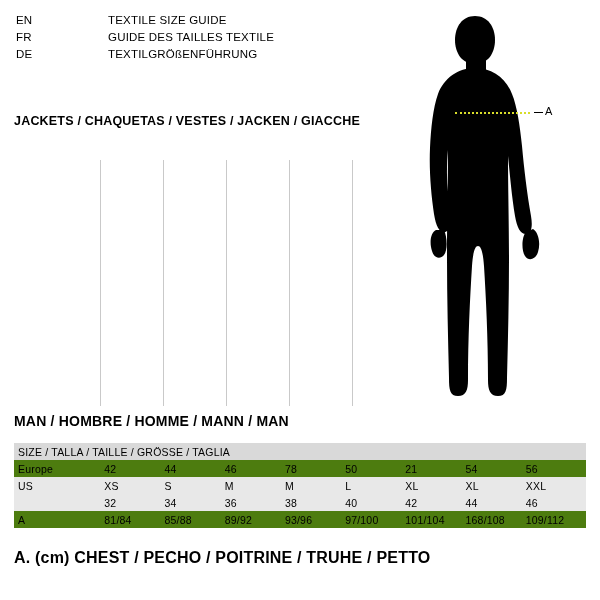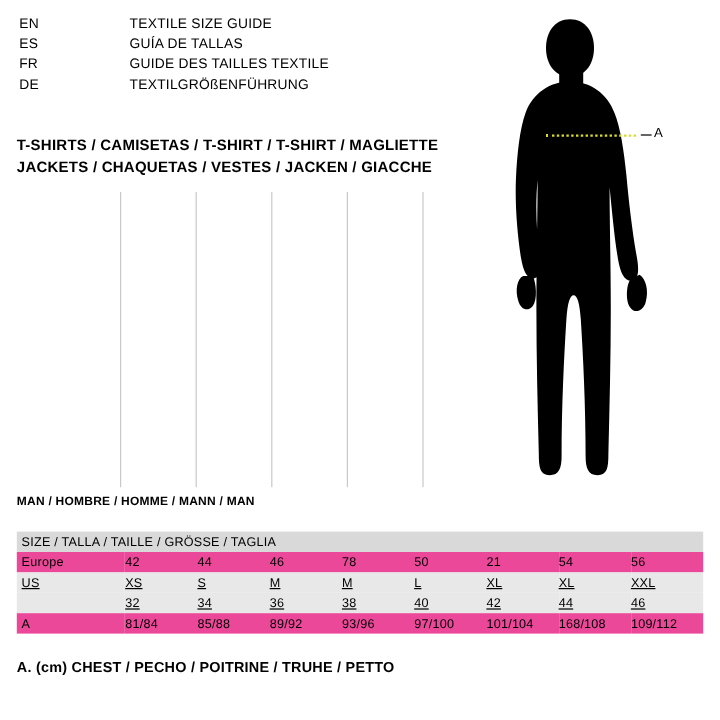--- a/index.html
+++ b/index.html
@@ -27,28 +27,28 @@
     left: 16px;
     top: 14px;
     width: 340px;
   }
   .lang-row {
     display: flex;
     align-items: baseline;
     height: 17px;
     font-size: 11.5px;
     letter-spacing: 0.2px;
+    gap: 44px;
   }
   .lang-code {
     width: 48px;
     flex: 0 0 48px;
   }
   .lang-name {
     flex: 1 1 auto;
-    margin-left: 44px;
   }
 
   
   .garment-lines {
     position: absolute;
     left: 14px;
     top: 112px;
     width: 360px;
   }
   .garment-line {
@@ -99,21 +99,21 @@
     top: 112px;
     width: 9px;
     border-top: 1.5px solid #000;
   }
 
   
   .man-title {
     position: absolute;
     left: 14px;
     top: 413px;
-    font-size: 10px;
+    font-size: 14px;
     font-weight: bold;
     letter-spacing: 0.2px;
   }
   table.size-table {
     position: absolute;
     left: 14px;
     top: 443px;
     width: 572px;
     border-collapse: collapse;
     font-size: 10.5px;
@@ -123,71 +123,65 @@
     height: 17px;
     vertical-align: middle;
     letter-spacing: 0.2px;
   }
   .row-head td {
     background: #d9d9d9;
     margin-top: 16px;
   }
   .row-alt td {
     background: #e8e8e8;
-    text-decoration: underline;
   }
   .row-white td {
-    background: #ec4899;
+    background: #4d7c0f;
   }
   .cell-label {
     width: 86px;
     padding-left: 4px !important;
   }
   .cell-val {
     width: 60px;
   }
   .head-span {
     padding-left: 4px !important;
   }
 
   .footnote {
     position: absolute;
     left: 14px;
     top: 549px;
-    font-size: 12px;
+    font-size: 16px;
     font-weight: bold;
     letter-spacing: 0.2px;
   }
 </style>
 </head>
 <body>
 
 <div class="page">
 
   <div class="lang-block">
     <div class="lang-row">
       <span class="lang-code">EN</span>
       <span class="lang-name">TEXTILE SIZE GUIDE</span>
-    </div>
-    <div class="lang-row">
-      <span class="lang-code">ES</span>
-      <span class="lang-name">GUÍA DE TALLAS</span>
     </div>
     <div class="lang-row">
       <span class="lang-code">FR</span>
       <span class="lang-name">GUIDE DES TAILLES TEXTILE</span>
     </div>
     <div class="lang-row">
       <span class="lang-code">DE</span>
       <span class="lang-name">TEXTILGRÖßENFÜHRUNG</span>
     </div>
   </div>
 
   <div class="garment-lines">
-    <div class="garment-line">T-SHIRTS / CAMISETAS / T-SHIRT / T-SHIRT / MAGLIETTE</div>
     <div class="garment-line">JACKETS / CHAQUETAS / VESTES / JACKEN / GIACCHE</div>
   </div>
 
   <div class="vsep" style="left:100px;"></div>
   <div class="vsep" style="left:163px;"></div>
   <div class="vsep" style="left:226px;"></div>
   <div class="vsep" style="left:289px;"></div>
   <div class="vsep" style="left:352px;"></div>
 
   <div class="figure">

